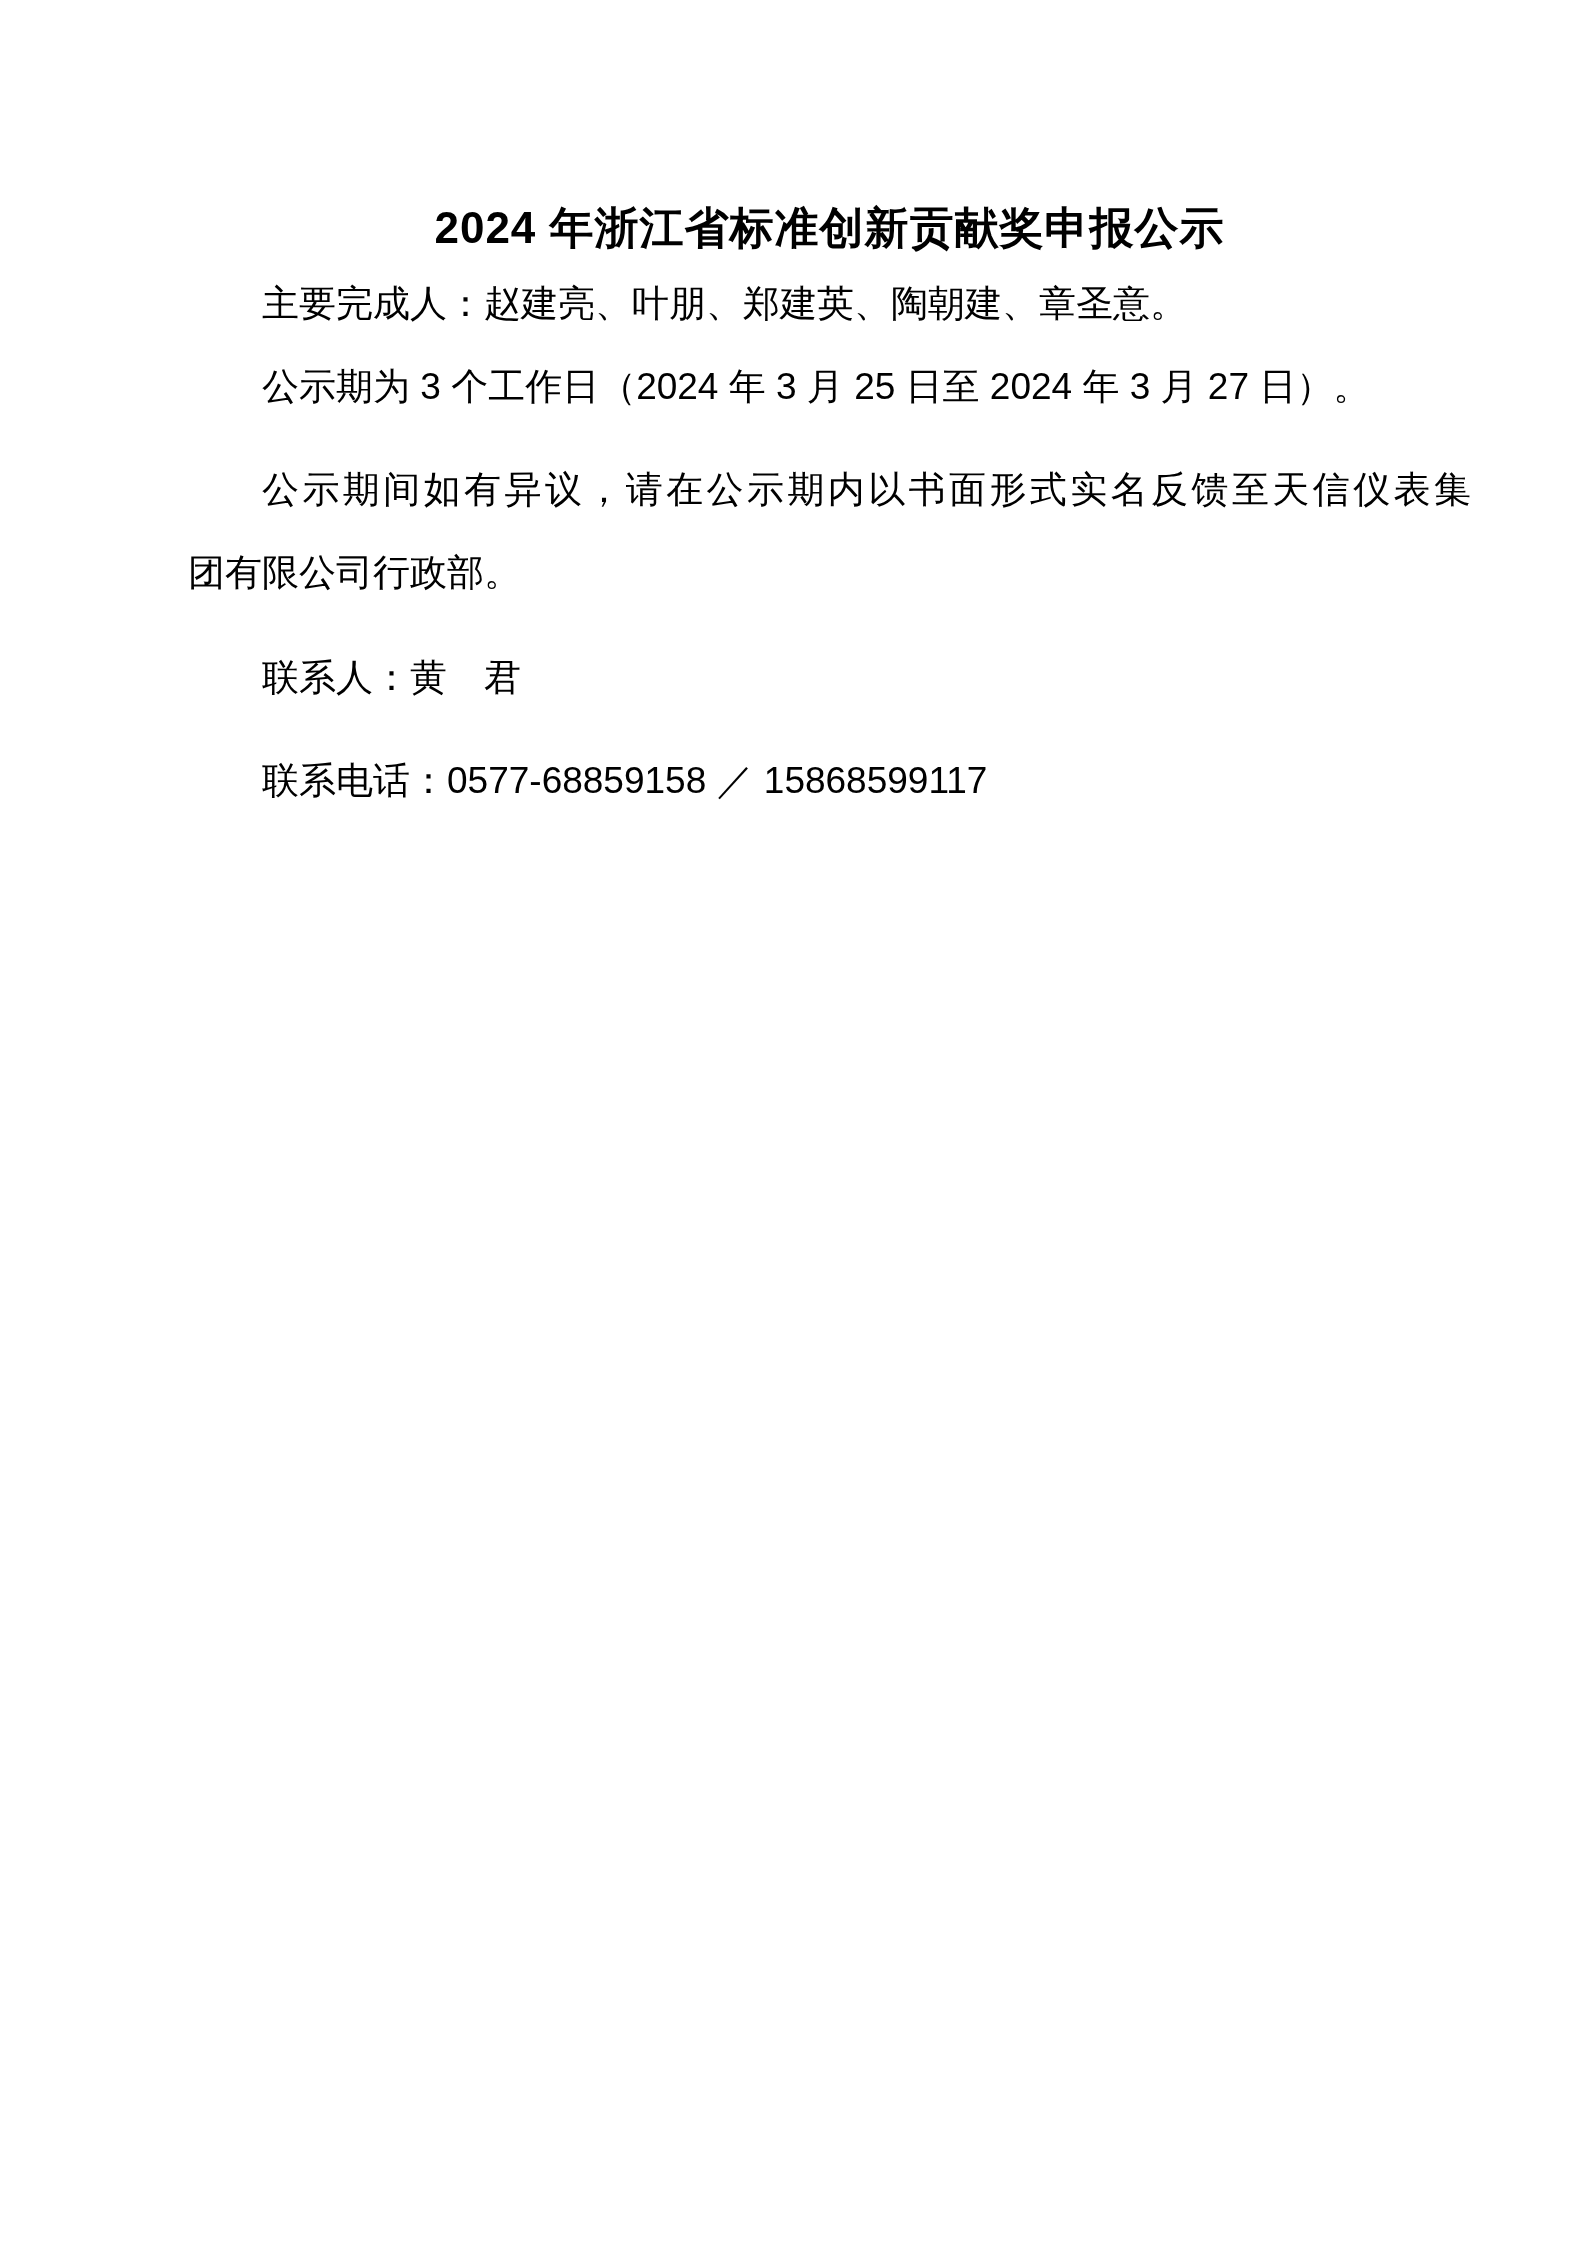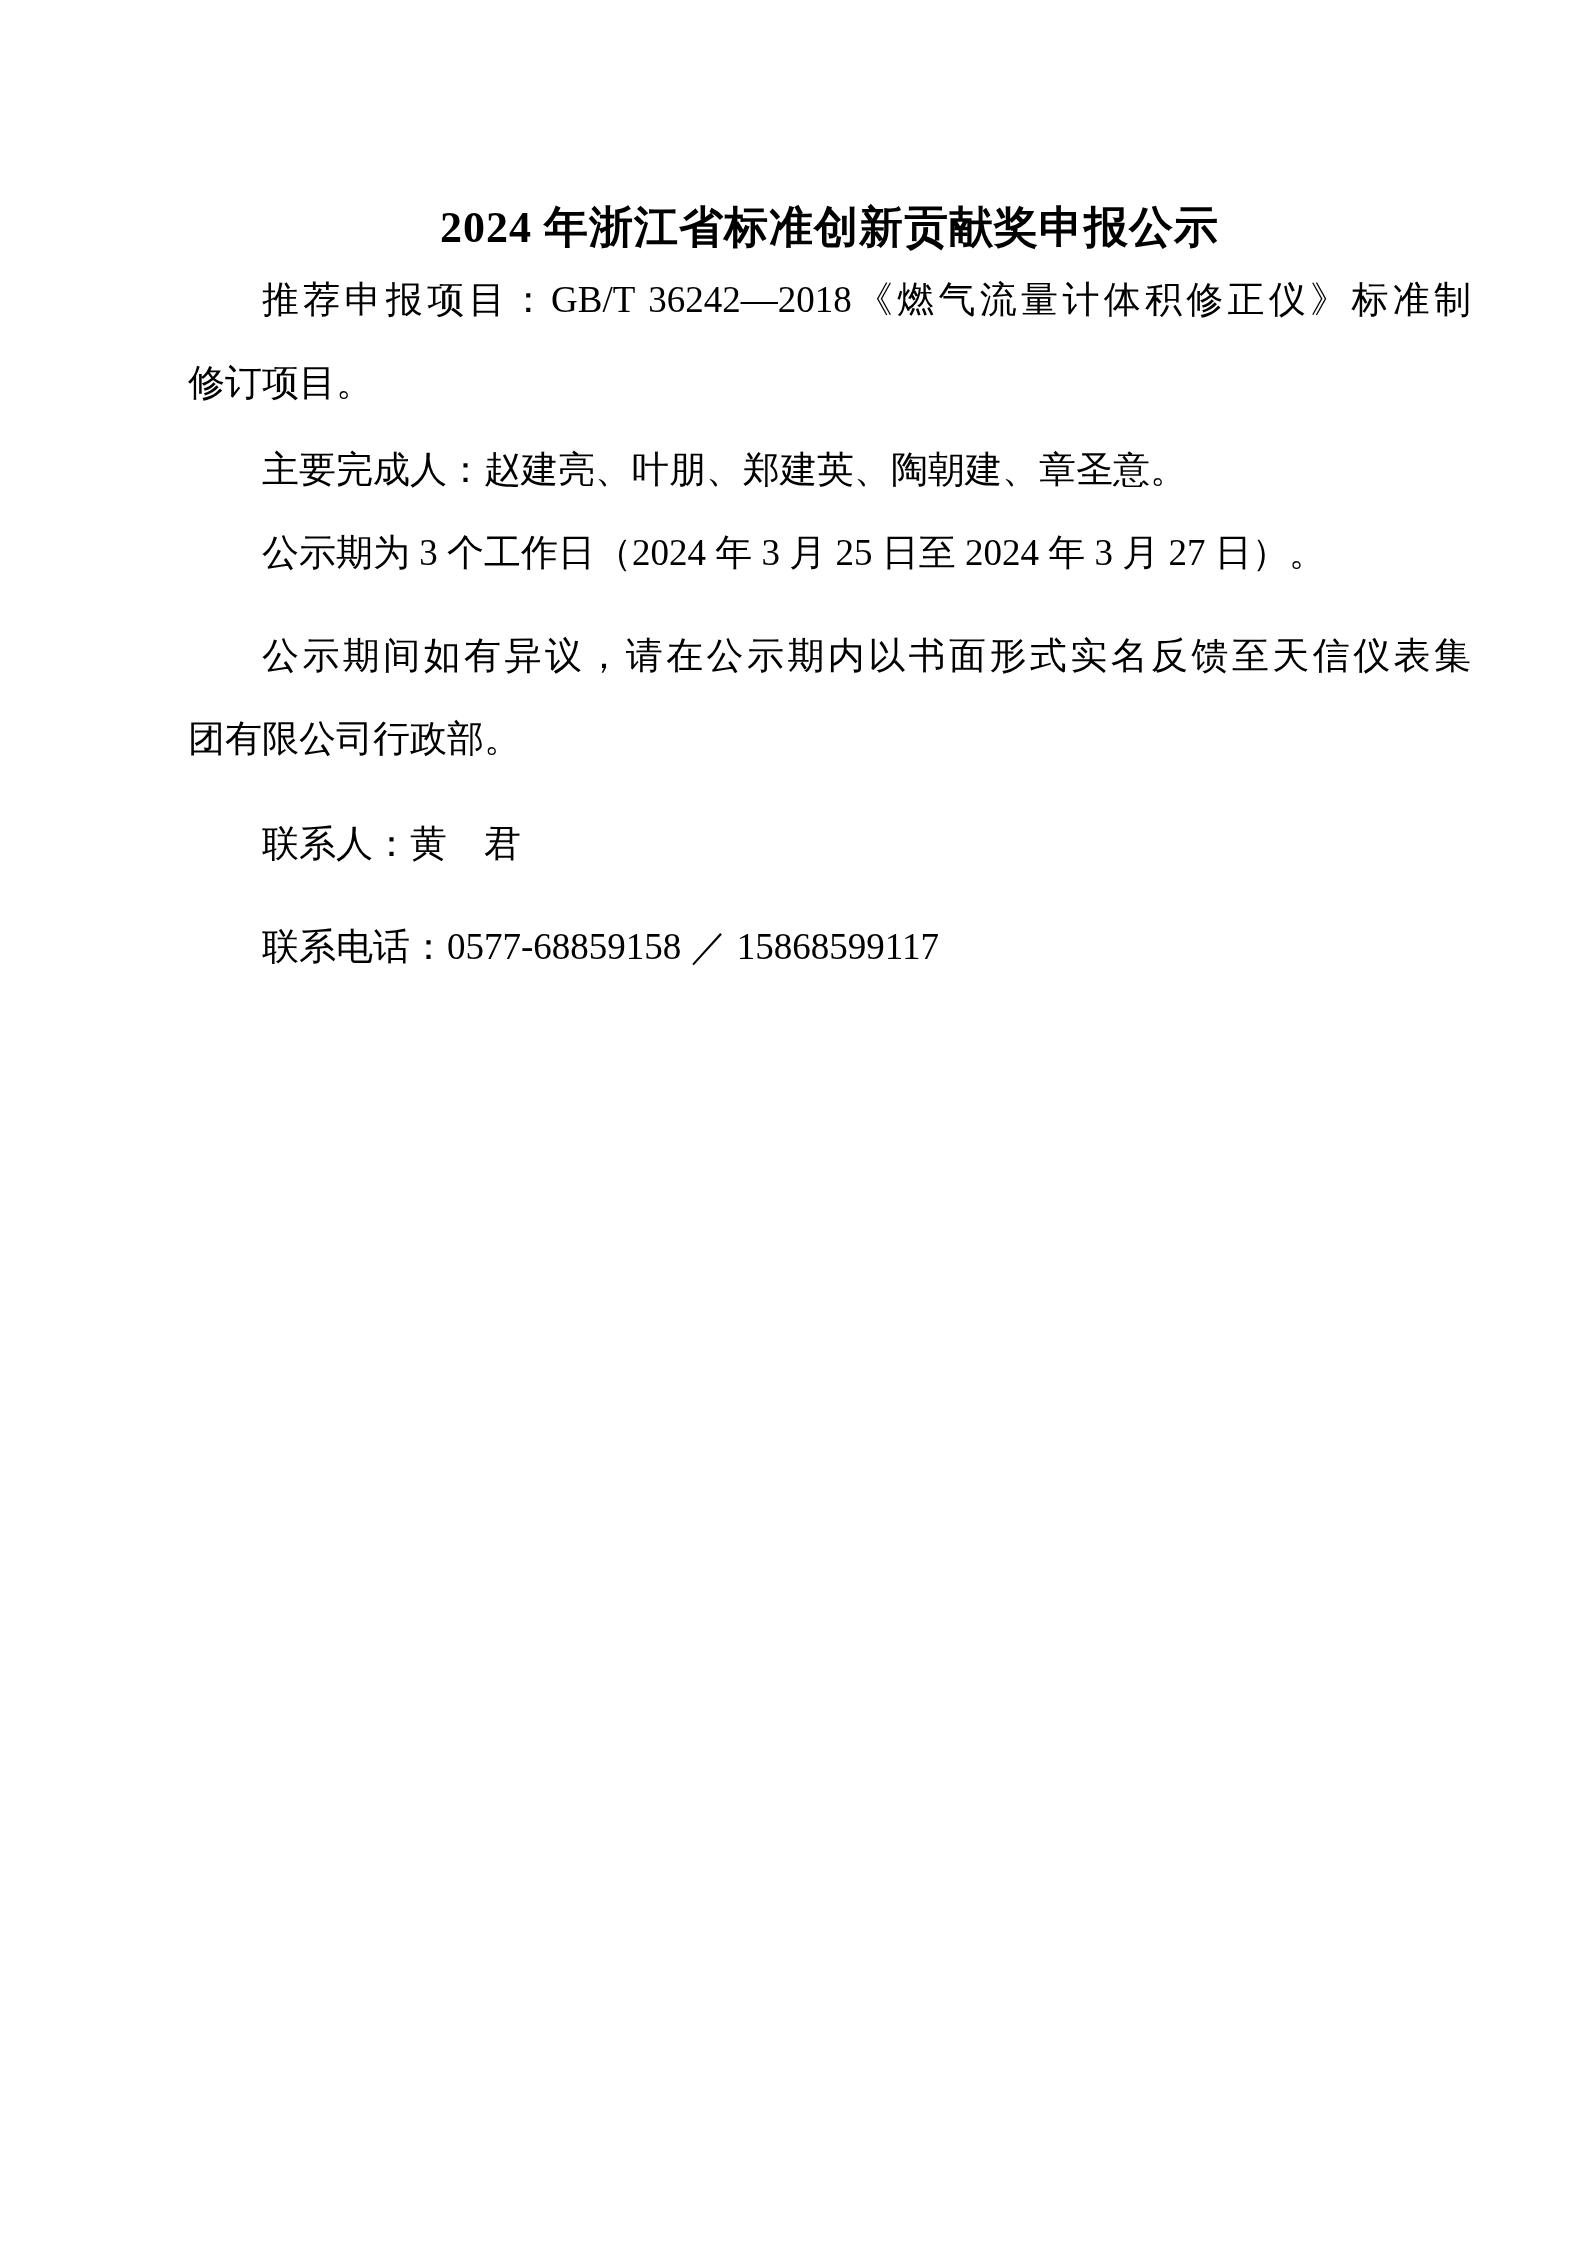--- a/index.html
+++ b/index.html
@@ -6,21 +6,21 @@
     margin: 0;
     padding: 0;
     background: #ffffff;
   }
   .page {
     position: relative;
     width: 1587px;
     height: 2245px;
     background: #ffffff;
     color: #000000;
-    font-family: Liberation Serif, serif;
+    font-family: Liberation Sans, sans-serif;
     box-sizing: border-box;
     padding: 198px 116px 0 188px;
     overflow: hidden;
   }
   .title {
     margin: 0;
     font-size: 44px;
     font-weight: bold;
     line-height: 60px;
     text-align: center;
@@ -52,24 +52,20 @@
   }
 </style>
 </head>
 <body>
 
 <div class="page">
 
   <h1 class="title">2024 年浙江省标准创新贡献奖申报公示</h1>
 
 
-  <div class="para">
-    <div class="line indent">推荐申报项目：GB/T 36242—2018《燃气流量计体积修正仪》标准制</div>
-    <div class="line last">修订项目。</div>
-  </div>
 
 
   <div class="para sp4">
     <div class="line indent last">主要完成人：赵建亮、叶朋、郑建英、陶朝建、章圣意。</div>
   </div>
 
   <div class="para">
     <div class="line indent last">公示期为 3 个工作日（2024 年 3 月 25 日至 2024 年  3 月 27 日）。</div>
   </div>
 

